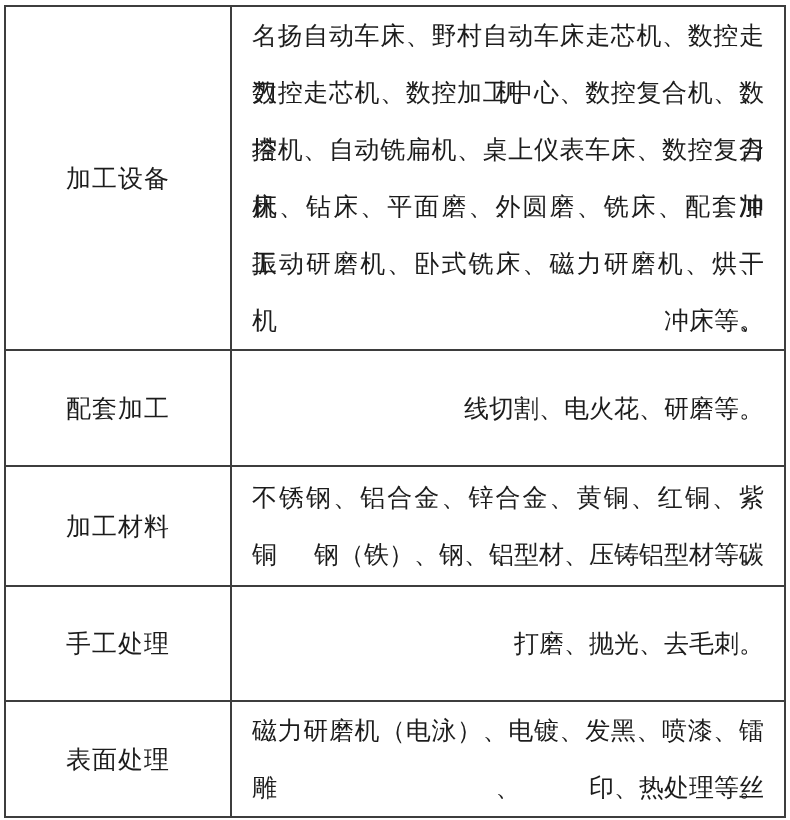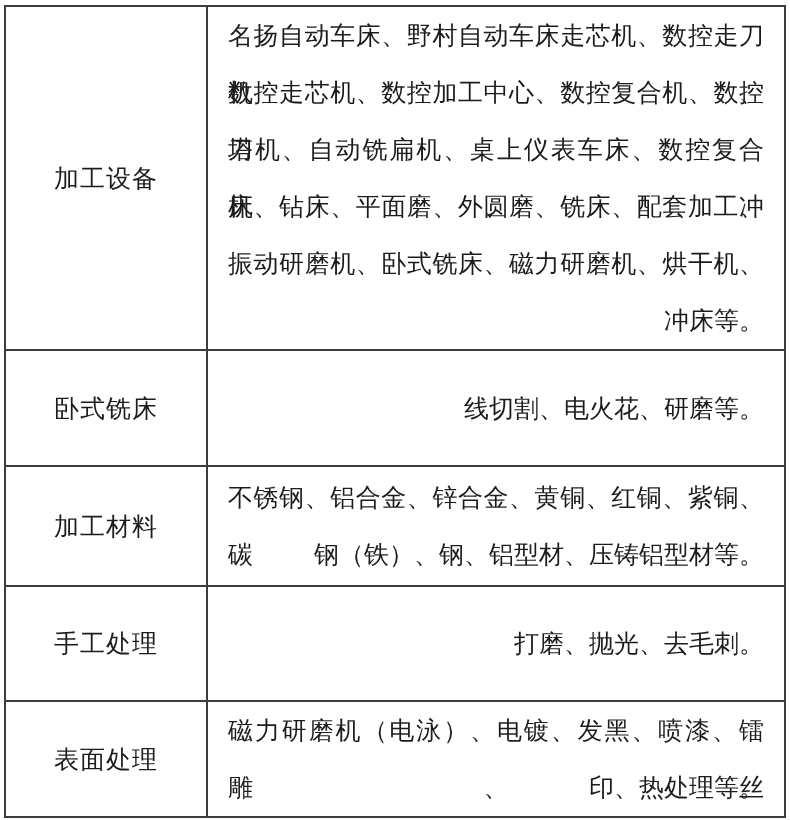--- a/index.html
+++ b/index.html
@@ -30,21 +30,21 @@
     border: 2px solid #3d3d3d;
     color: #1c1c1c;
     font-size: 25px;
     vertical-align: middle;
     background: #ffffff;
   }
   td.label-cell {
     width: 200px;
     text-align: center;
     letter-spacing: 1px;
-    padding: 0;
+    padding: 12px;
   }
   td.content-cell {
     padding: 0 20px;
   }
   .content-cell .line {
     line-height: 57px;
     height: 57px;
     white-space: nowrap;
     overflow: visible;
     text-align: right;
@@ -71,21 +71,21 @@
         <td class="content-cell">
           <div class="line fill">名扬自动车床、野村自动车床走芯机、数控走刀机、</div>
           <div class="line fill">数控走芯机、数控加工中心、数控复合机、数控刀</div>
           <div class="line fill">塔机、自动铣扁机、桌上仪表车床、数控复合机、冲</div>
           <div class="line fill">床、钻床、平面磨、外圆磨、铣床、配套加工、</div>
           <div class="line fill">振动研磨机、卧式铣床、磁力研磨机、烘干机、</div>
           <div class="line">冲床等。</div>
         </td>
       </tr>
       <tr class="row-support">
-        <td class="label-cell">卧式铣床</td>
+        <td class="label-cell">配套加工</td>
         <td class="content-cell">
           <div class="line">线切割、电火花、研磨等。</div>
         </td>
       </tr>
       <tr class="row-material">
         <td class="label-cell">加工材料</td>
         <td class="content-cell">
           <div class="line fill">不锈钢、铝合金、锌合金、黄铜、红铜、紫铜、碳</div>
           <div class="line">钢（铁）、钢、铝型材、压铸铝型材等。</div>
         </td>

